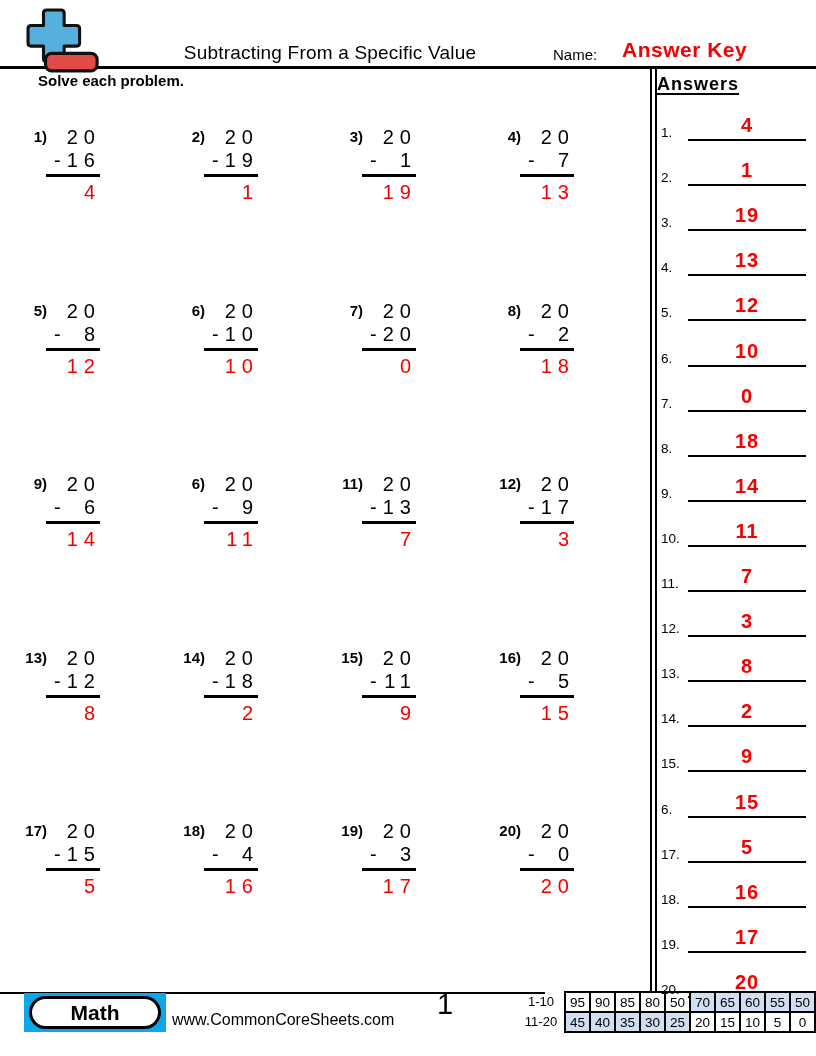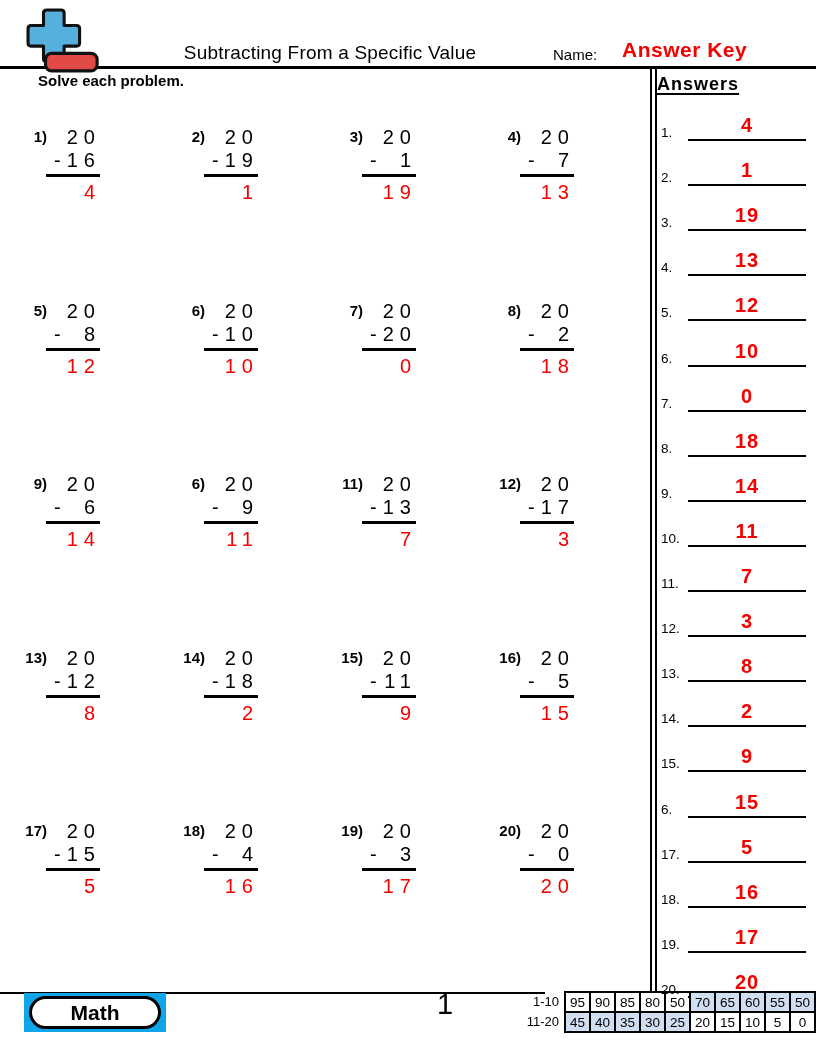--- a/index.html
+++ b/index.html
@@ -50,21 +50,21 @@
   
   .footer-line{position:absolute;left:0;top:992px;width:545px;height:2px;background:#000;}
   .badge{position:absolute;left:24px;top:993px;width:142px;height:39px;background:#0ea5e9;border-radius:0;}
   .badge-pill{position:absolute;left:5px;right:5px;top:3px;bottom:3px;background:#fff;
               border:3px solid #000;border-radius:17px;display:flex;align-items:center;
               justify-content:center;font-size:21px;font-weight:bold;}
   .website{position:absolute;left:172px;top:1011px;font-size:16px;}
   .pagenum{position:absolute;left:415px;top:988px;width:60px;text-align:center;font-size:29px;}
   .scoretable{position:absolute;right:0;top:991px;border-collapse:collapse;}
   .scoretable td{padding:0;}
-  .score-lbl{font-size:13px;text-align:right;padding-right:5px !important;width:36px;line-height:20px;}
+  .score-lbl{font-size:13px;text-align:center;padding-right:5px !important;width:36px;line-height:20px;}
   .score-cell{border:2px solid #000;width:23px;height:18px;text-align:center;font-size:13.5px;}
   .hl{background:var(--score-highlight,#cfdff1);}
 </style>
 </head>
 <body>
 
 <div class="page">
 
   <svg class="logo" width="88" height="66" viewBox="0 0 82 64">
     <path d="M25 5 Q25 2 28 2 L42 2 Q45 2 45 5 L45 17 L57 17 Q60 17 60 20 L60 34 Q60 37 57 37 L45 37 L45 49 Q45 52 42 52 L28 52 Q25 52 25 49 L25 37 L13 37 Q10 37 10 34 L10 20 Q10 17 13 17 L25 17 Z" style="fill:var(--logo-blue,#55b0dd);stroke:#111;stroke-width:3;stroke-linejoin:round;"></path>
@@ -484,20 +484,21 @@
             <span class="aval">20</span>
           </div>
         </div>
       </div>
   </div>
 
   <div class="footer-line"></div>
   <div class="badge">
     <div class="badge-pill">Math</div>
   </div>
+  <div class="website">www.CommonCoreSheets.com</div>
   <div class="pagenum">1</div>
 
   <table class="scoretable">
     <tbody>
         <tr>
       <td class="score-lbl">1-10</td>
       <td class="score-cell">95</td>
       <td class="score-cell">90</td>
       <td class="score-cell">85</td>
       <td class="score-cell">80</td>

